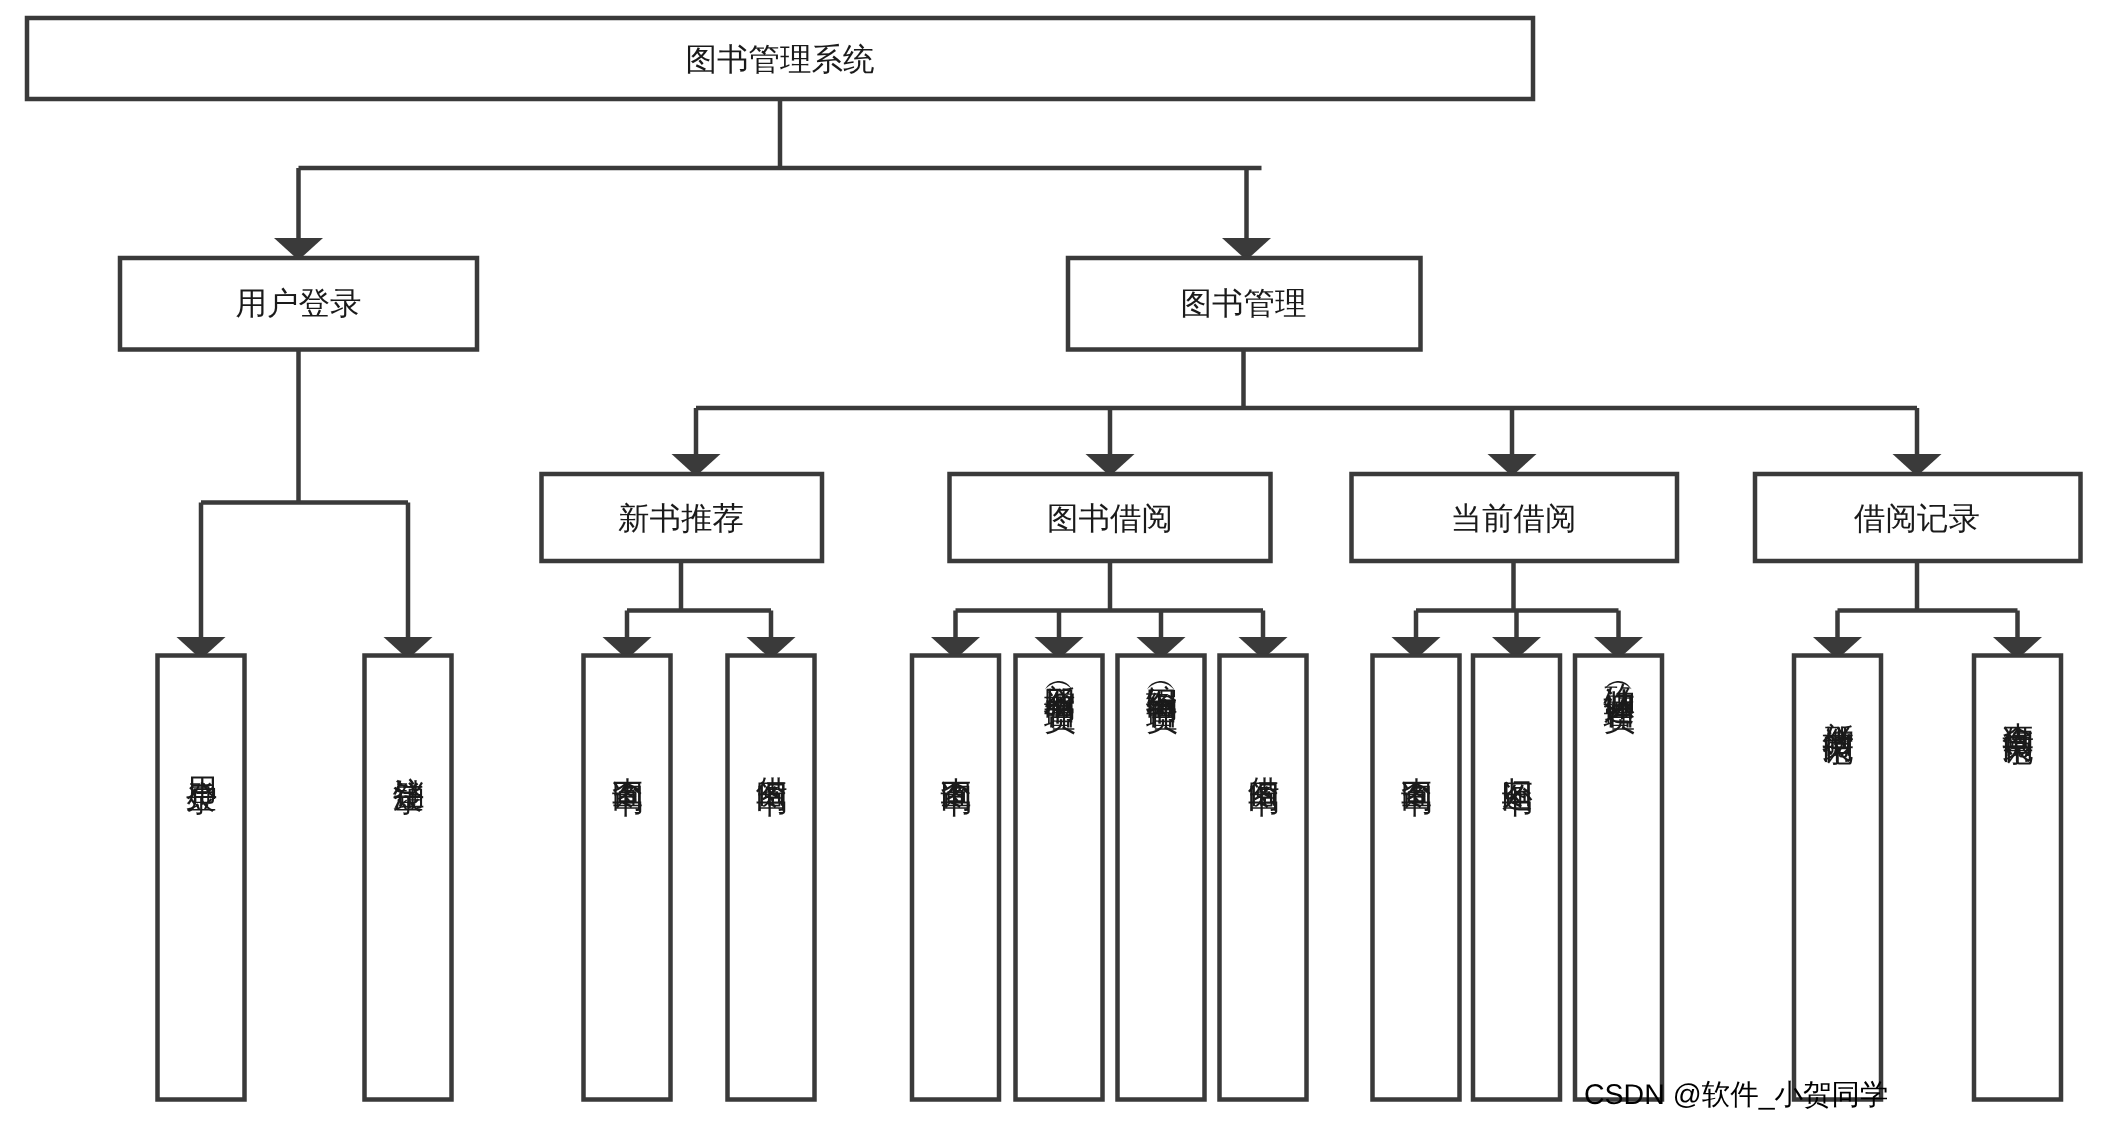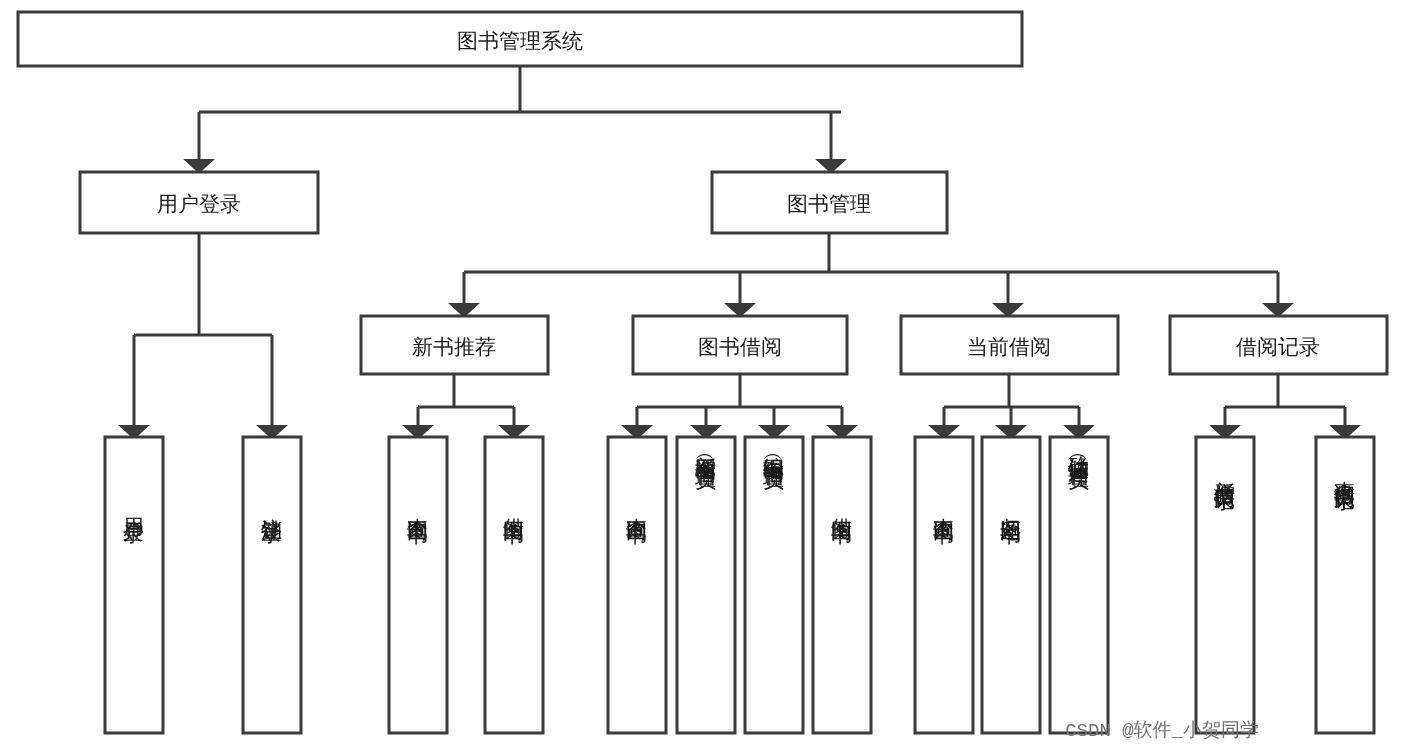--- a/index.html
+++ b/index.html
@@ -17,22 +17,22 @@
     fill:#1a1a1a;font-size:21px;text-anchor:middle;dominant-baseline:central;
   }
   .node-label-vert{
     font-family:"Liberation Sans","DejaVu Sans",sans-serif;
     fill:#1a1a1a;font-size:21px;text-anchor:middle;
     writing-mode:tb;glyph-orientation-vertical:0;
     letter-spacing:2px;
   }
   .watermark{
     position:absolute;right:8px;bottom:4px;
-    font-family:Liberation Mono, monospace;
-    font-size:19px;color:#737373;white-space:nowrap;
+    font-family:Liberation Sans, sans-serif;
+    font-size:19px;color:#000000;white-space:nowrap;
     pointer-events:none;user-select:none;
   }
 </style>
 </head>
 <body>
 
 <div id="diagram-root">
 
   <svg id="flow" viewBox="0 0 1405 747">
     <defs>

